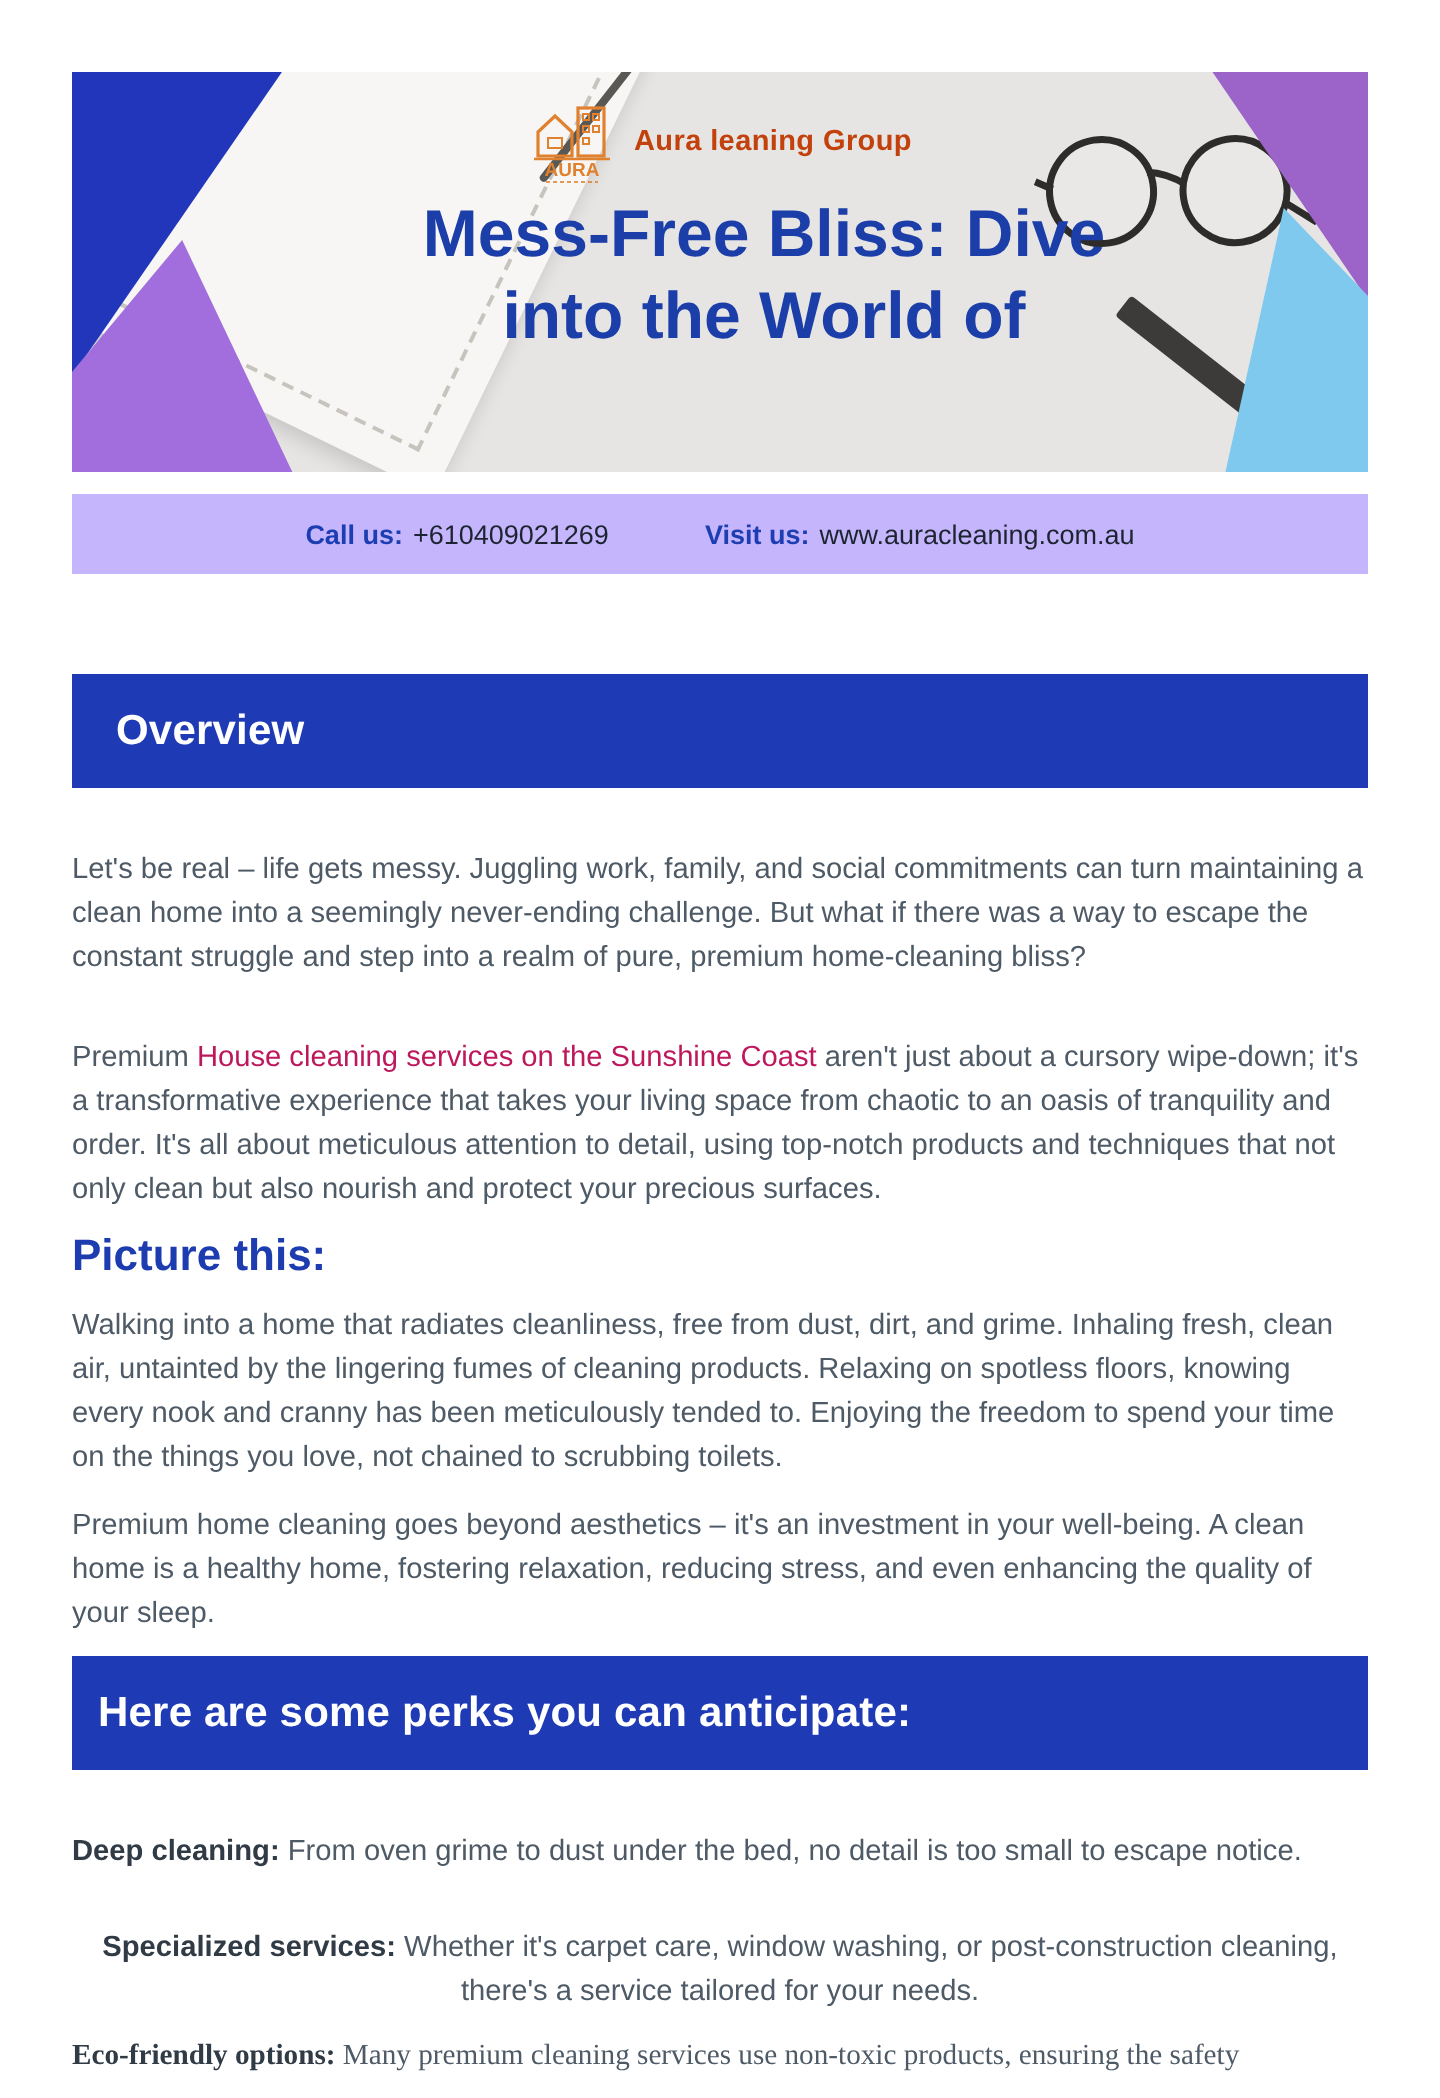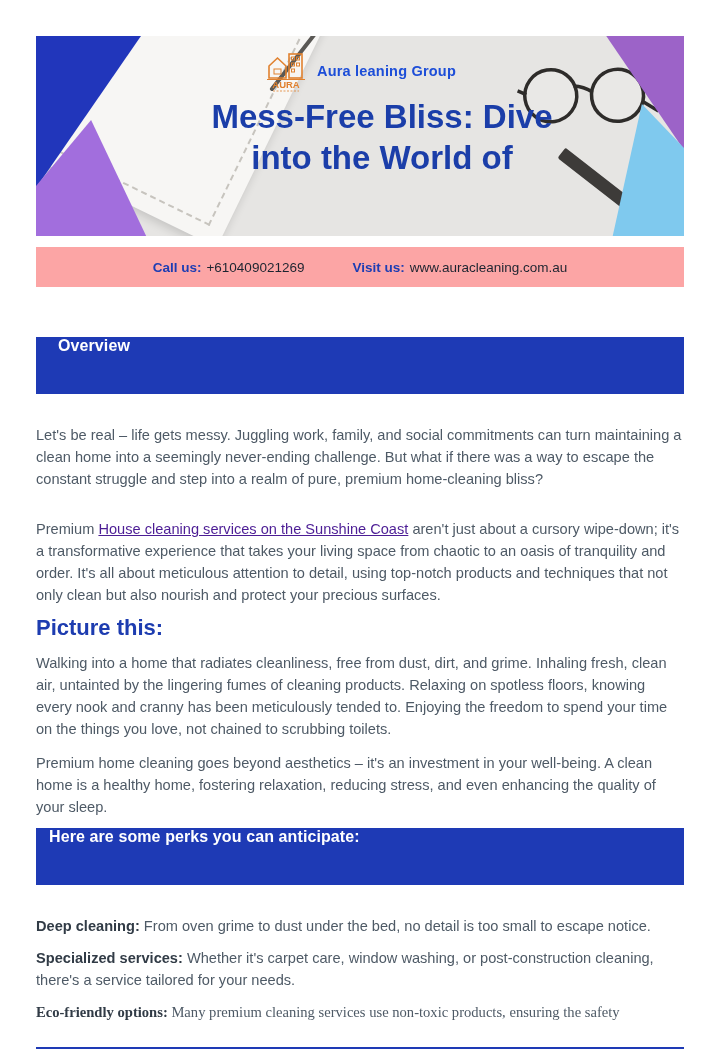--- a/index.html
+++ b/index.html
@@ -35,60 +35,60 @@
   .tri-tl { background: #2136bb; clip-path: polygon(0 0, 16.2% 0, 0 76%); }
   .tri-bl { background: #a26edd; clip-path: polygon(8.5% 42%, 0 75%, 0 100%, 17% 100%); }
   .tri-tr { background: #9c63c8; clip-path: polygon(88% 0, 100% 0, 100% 57%); }
   .tri-br { background: #7fc9ee; clip-path: polygon(93.5% 34%, 100% 56%, 100% 100%, 89% 100%); }
 
   .brand-row {
     position: relative; z-index: 2;
     display: flex; align-items: center; justify-content: center;
     gap: 9px; padding-top: 14px;
   }
-  .brand-name { font-size: 14.5px; font-weight: 700; color: #1d4ed8; letter-spacing: .2px; }
+  .brand-name { font-size: 14.5px; font-weight: 700; color: #c2410c; letter-spacing: .2px; }
   .banner-title {
     position: relative; z-index: 2; margin-top: 4px;
     text-align: center; color: #1b3ea9;
     font-size: 33px; line-height: 41px; font-weight: 700; margin-left: 44px;
   }
 
   
   .contact-bar {
-    margin-top: 11px; height: 40px; background: #fca5a5;
+    margin-top: 11px; height: 40px; background: #c4b5fd;
     display: flex; align-items: center; justify-content: center; gap: 48px;
     font-size: 13.5px; color: #1c2430;
   }
   .contact-label { font-weight: 700; color: #1d3db3; margin-right: 5px; }
 
   
   .section-bar {
     height: 57px; background: #1e3ab5; color: #ffffff;
-    display: flex; 
-    font-size: 16px; font-weight: 700; letter-spacing: .1px;
+    display: flex; align-items: center;
+    font-size: 21px; font-weight: 700; letter-spacing: .1px;
   }
   .section-bar.overview { margin-top: 50px; padding-left: 22px; }
   .section-bar.perks    { margin-top: 10px; padding-left: 13px; }
 
   
   p.body-text {
     color: #4e5a66; font-size: 14.6px; line-height: 22px;
   }
   .p1 { margin-top: 30px; }
   .p2 { margin-top: 28px; }
   .p3 { margin-top: 12px; }
   .p4 { margin-top: 12px; }
-  a.inline-link { color: #4c1d95; text-decoration: underline; cursor: pointer; }
+  a.inline-link { color: #be185d; cursor: pointer; }
   h2.picture-heading {
     margin-top: 10px; color: #1d3cb0; font-size: 22px; line-height: 24px; font-weight: 700;
   }
   p.perk { color: #4e5a66; font-size: 14.6px; line-height: 22px; }
   p.perk b { color: #313b46; }
   .perk1 { margin-top: 30px; }
-  .perk2 { margin-top: 10px; }
+  .perk2 { margin-top: 26px; text-align: center; }
   .perk3 { margin-top: 10px; font-family: Liberation Serif, serif; }
 
   .bottom-bar { margin-top: 24px; height: 25px; background: #1e3ab5; }
 </style>
 </head>
 <body>
 
 <div class="sheet">
 
   <div class="banner">

